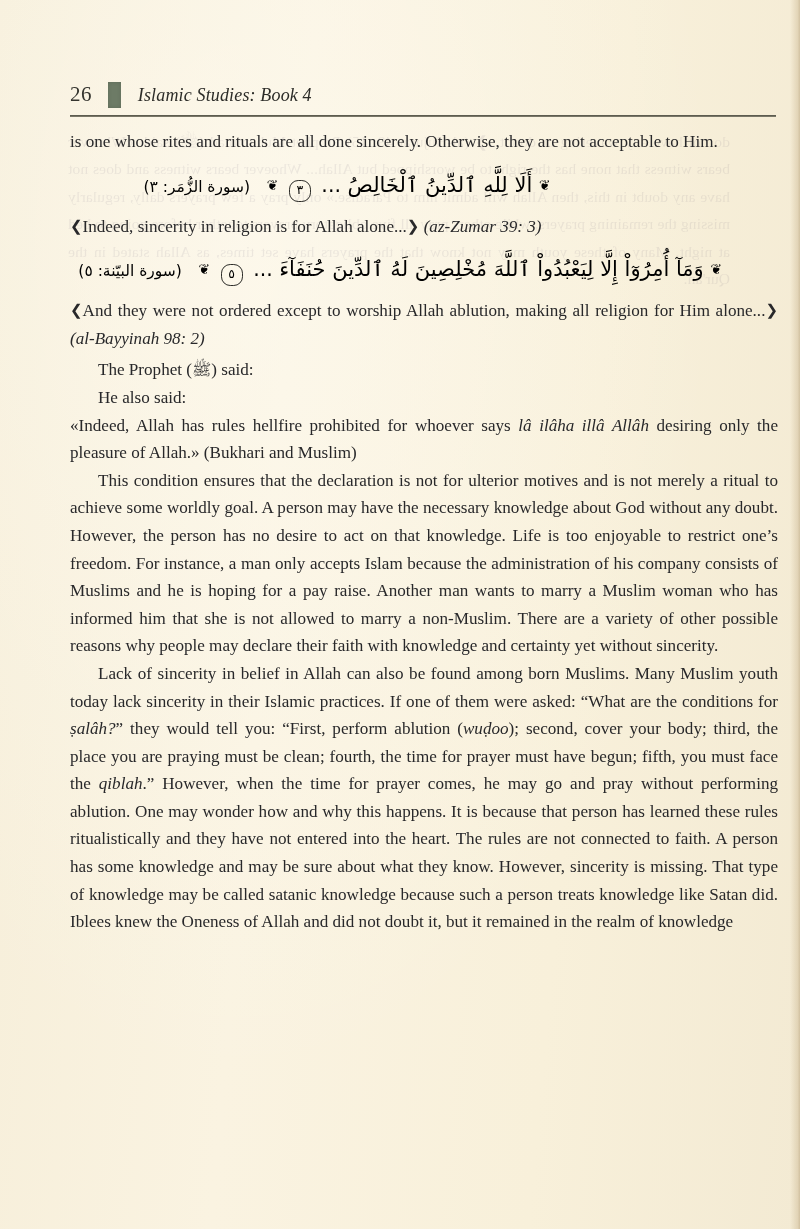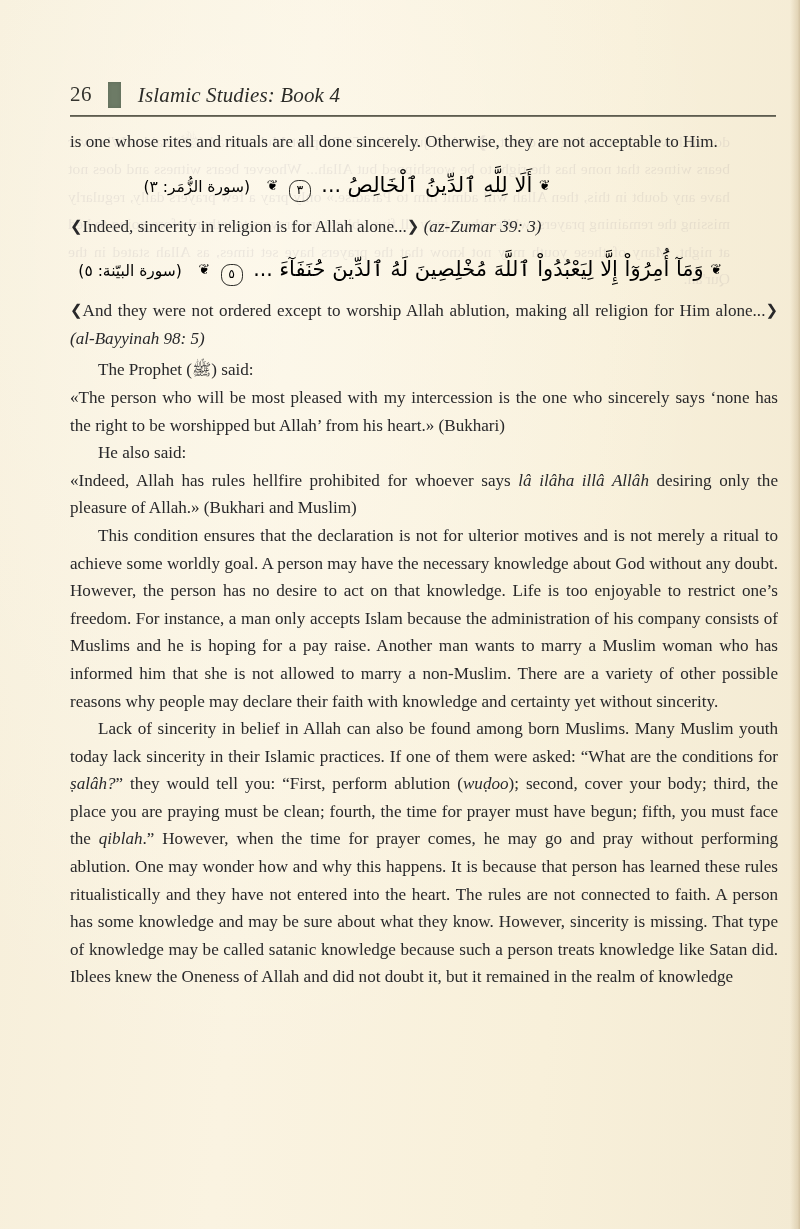--- a/index.html
+++ b/index.html
@@ -80,21 +80,21 @@
   }
   .head-mark {
     width: 13px;
     height: 26px;
     background: #6d7b66;
     margin-left: 16px;
     margin-right: 17px;
     box-shadow: inset 0 0 4px rgba(0,0,0,0.12);
   }
   .head-title {
-    font-size: 21px;
+    font-size: 18px;
     font-style: italic;
     color: #2c2c28;
     letter-spacing: 0.15px;
     white-space: nowrap;
   }
   .head-rule {
     margin-top: 3px;
     width: 706px;
     height: 2px;
     background: linear-gradient(to bottom, #5d5c4f 0%, #5d5c4f 55%, #9a9684 100%);
@@ -220,27 +220,26 @@
       <span class="orn">❦</span>
       <span class="ayah-txt">وَمَآ أُمِرُوٓاْ إِلَّا لِيَعْبُدُواْ ٱللَّهَ مُخْلِصِينَ لَهُ ٱلدِّينَ حُنَفَآءَ</span>
       <span>...</span>
       <span class="ayah-num">٥</span>
       <span class="orn">❦</span>
       <span class="surah-ref">(سورة البيّنة: ٥)</span>
     </div>
 
     <p class="flush">
       <span class="qmark">❮</span><span>And they were not ordered except to worship Allah ablution, making all religion for Him alone...</span><span class="qmark">❯</span>
-      <span class="it">(al-Bayyinah 98: 5)</span>
+      <span class="it">(al-Bayyinah 98: 2)</span>
     </p>
 
     <p class="indent sp-before">
       <span>The Prophet (</span><span class="sallam">ﷺ</span><span>) said:</span>
     </p>
-    <p class="flush">«The person who will be most pleased with my intercession is the one who sincerely says ‘none has the right to be worshipped but Allah’ from his heart.» (Bukhari)</p>
 
     <p class="indent">He also said:</p>
     <p class="flush">
       <span>«Indeed, Allah has rules hellfire prohibited for whoever says </span><span class="it">lâ ilâha illâ Allâh</span><span> desiring only the pleasure of Allah.» (Bukhari and Muslim)</span>
     </p>
 
     <p class="indent">This condition ensures that the declaration is not for ulterior motives and is not merely a ritual to achieve some worldly goal. A person may have the necessary knowledge about God without any doubt. However, the person has no desire to act on that knowledge. Life is too enjoyable to restrict one’s freedom. For instance, a man only accepts Islam because the administration of his company consists of Muslims and he is hoping for a pay raise. Another man wants to marry a Muslim woman who has informed him that she is not allowed to marry a non-Muslim. There are a variety of other possible reasons why people may declare their faith with knowledge and certainty yet without sincerity.</p>
 
     <p class="indent">
       <span>Lack of sincerity in belief in Allah can also be found among born Muslims. Many Muslim youth today lack sincerity in their Islamic practices. If one of them were asked: “What are the conditions for </span><span class="it">ṣalâh?</span><span>” they would tell you: “First, perform ablution (</span><span class="it">wuḍoo</span><span>); second, cover your body; third, the place you are praying must be clean; fourth, the time for prayer must have begun; fifth, you must face the </span><span class="it">qiblah</span><span>.” However, when the time for prayer comes, he may go and pray without performing ablution. One may wonder how and why this happens. It is because that person has learned these rules ritualistically and they have not entered into the heart. The rules are not connected to faith. A person has some knowledge and may be sure about what they know. However, sincerity is missing. That type of knowledge may be called satanic knowledge because such a person treats knowledge like Satan did. Iblees knew the Oneness of Allah and did not doubt it, but it remained in the realm of knowledge</span>

